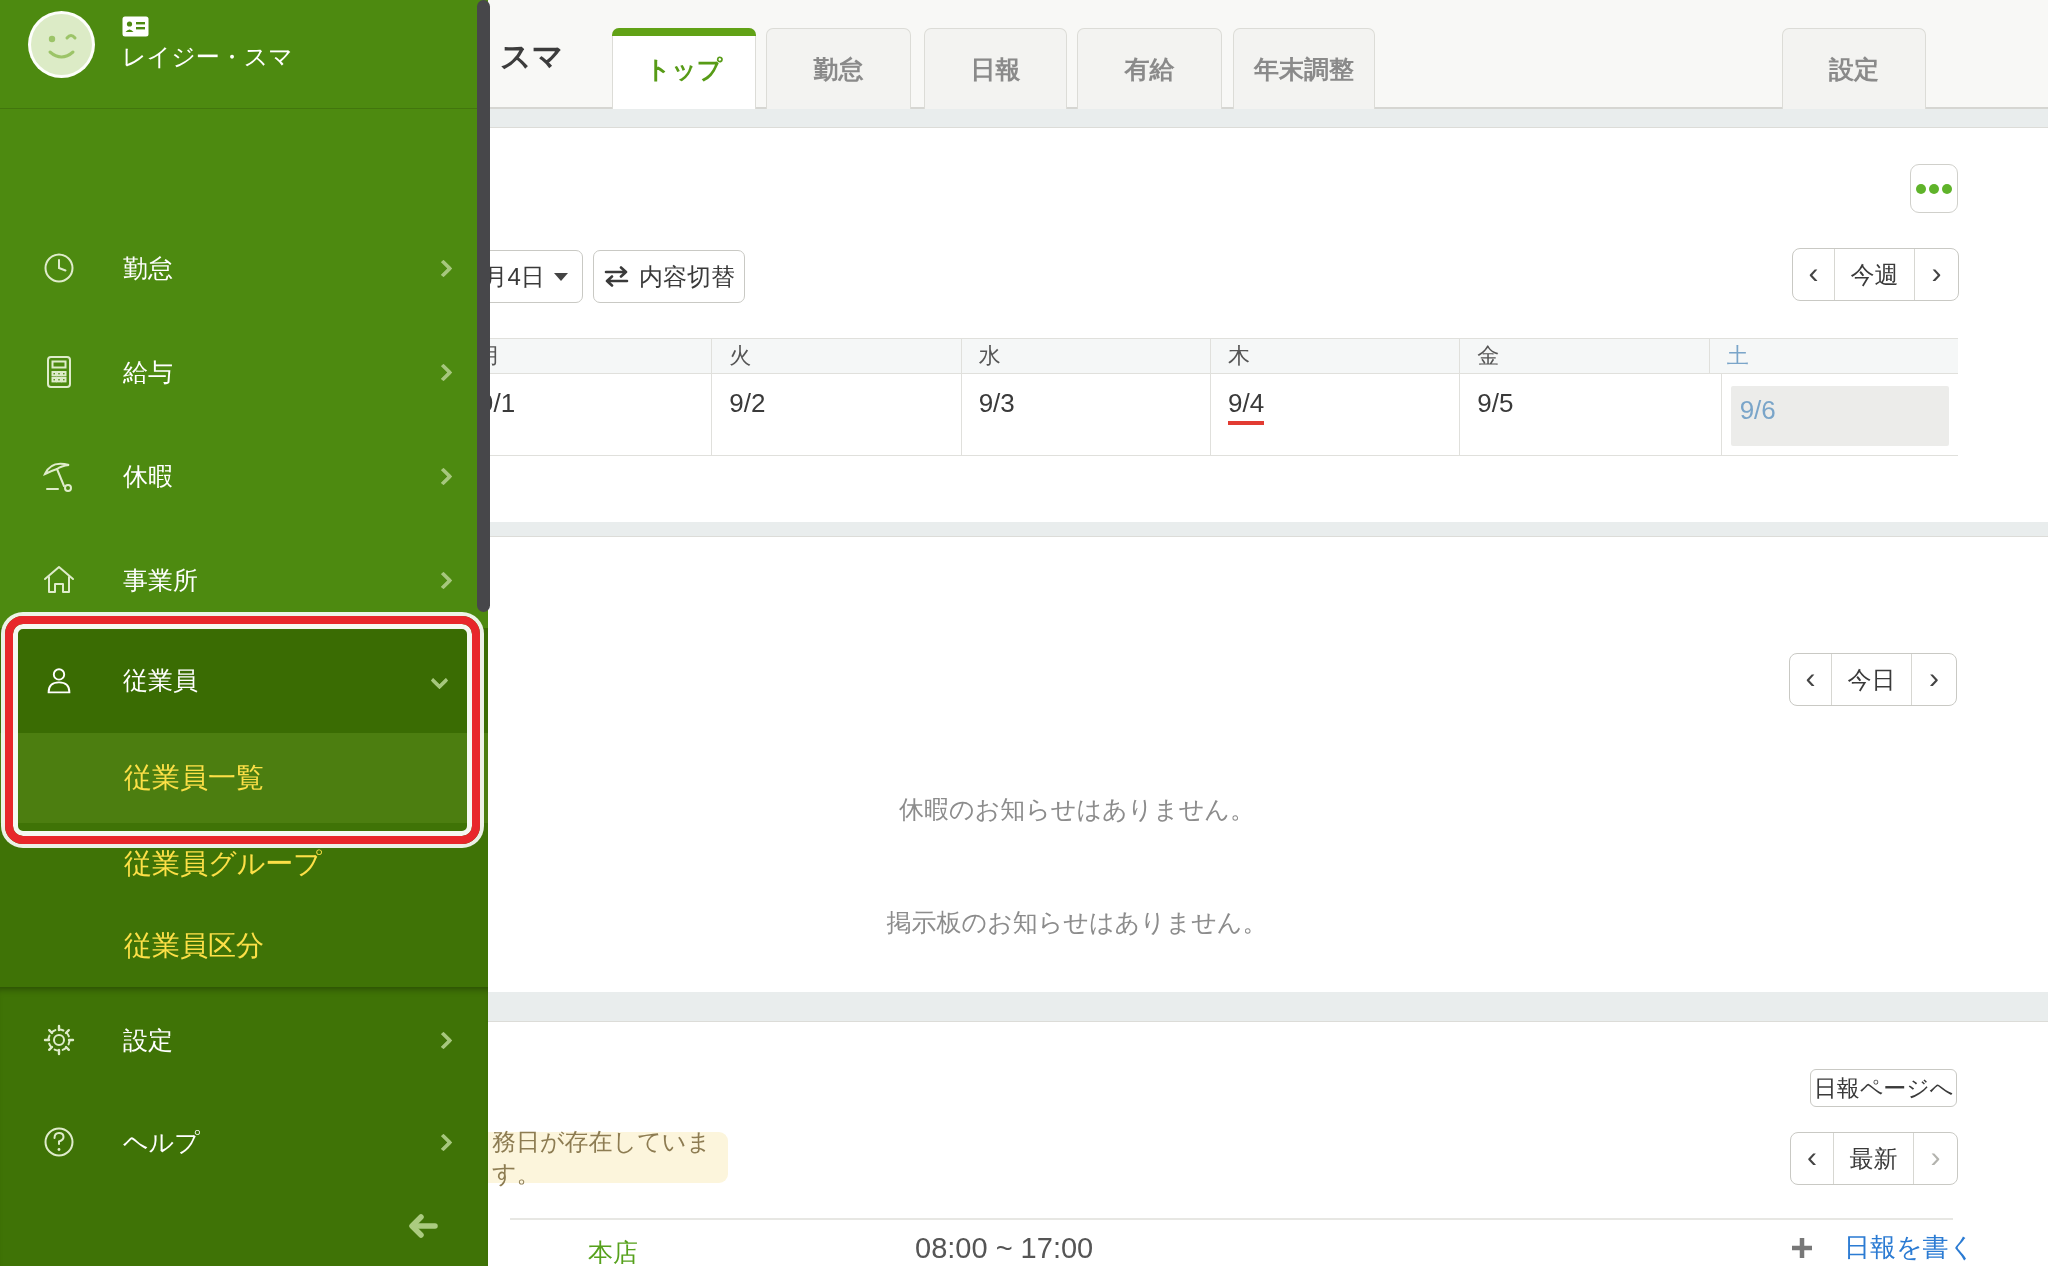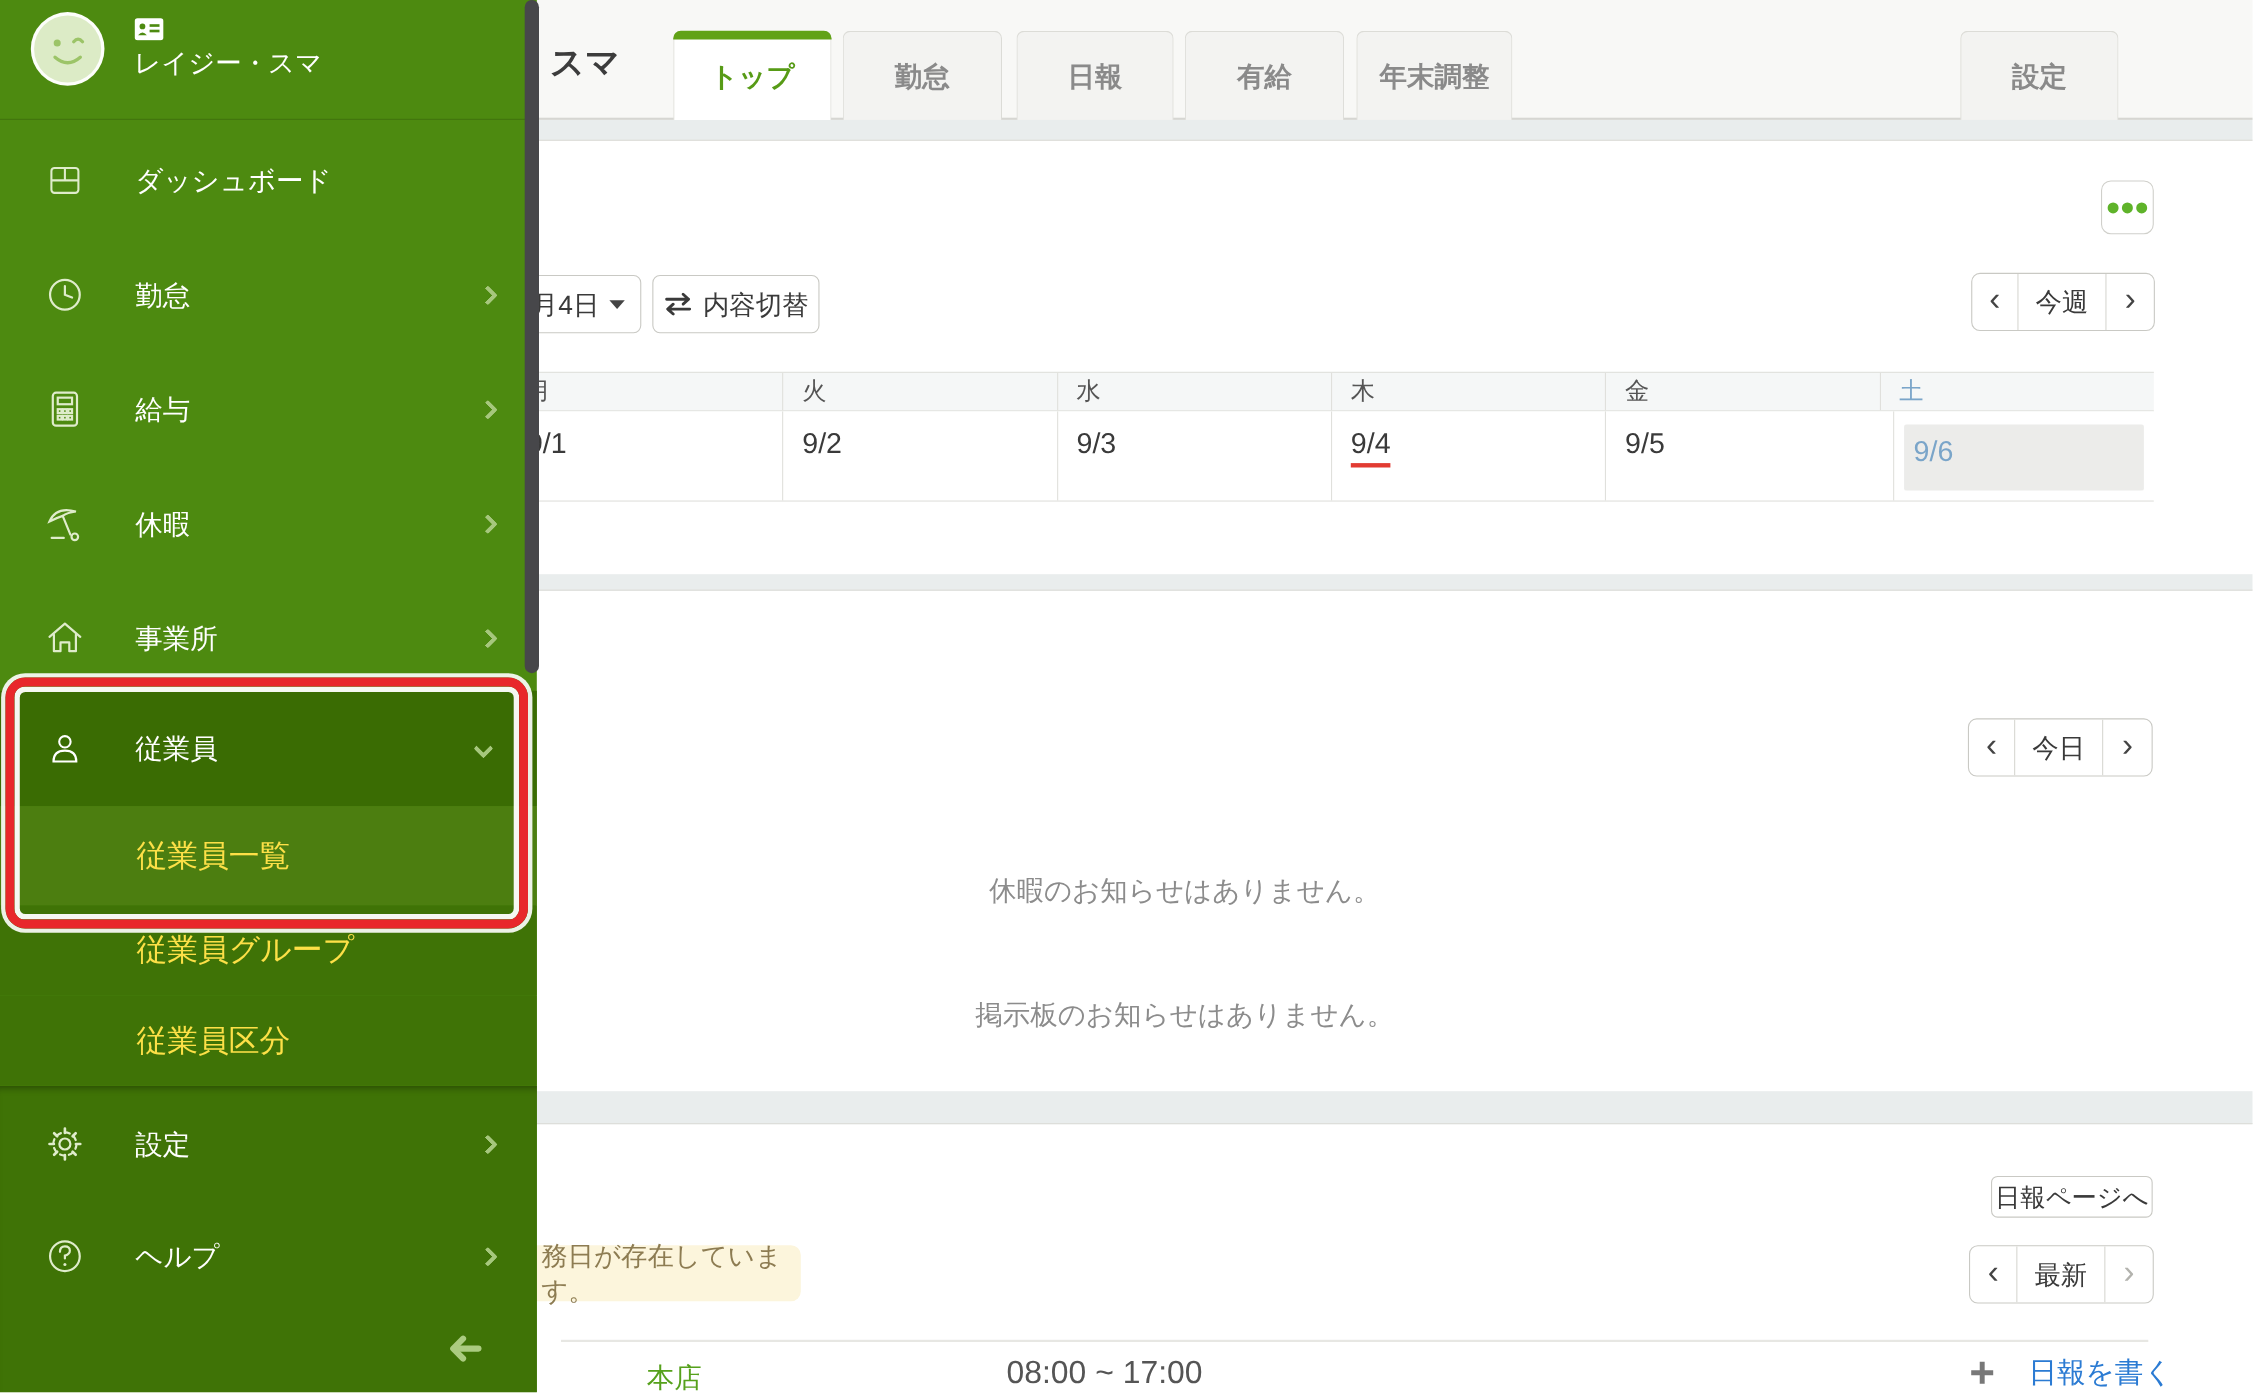--- a/index.html
+++ b/index.html
@@ -253,29 +253,20 @@
           <rect x="0.5" y="0.5" width="26" height="20" rx="2.5" fill="#fff"></rect>
           <circle cx="7.5" cy="8" r="2.6" fill="#4d8a10"></circle>
           <path d="M3.5 16 q4 -5 8 0 z" fill="#4d8a10"></path>
           <rect x="14" y="6" width="9" height="2.4" fill="#4d8a10"></rect>
           <rect x="14" y="11" width="9" height="2.4" fill="#4d8a10"></rect>
         </svg>
       </span>
       <div class="username">レイジー・スマ</div>
     </div>
 
-    <div class="item" style="top:112px;">
-      <span class="ic">
-        <svg width="34" height="34" viewBox="0 0 36 36" fill="none" stroke="#dfeccb" stroke-width="2">
-          <rect x="5" y="6" width="26" height="24" rx="3"></rect>
-          <path d="M18 6 V18 M5 18 H31"></path>
-        </svg>
-      </span>
-      <span class="lb">ダッシュボード</span>
-    </div>
 
     <div class="item" style="top:216px;">
       <span class="ic">
         <svg width="36" height="36" viewBox="0 0 36 36" fill="none" stroke="#dfeccb" stroke-width="2" stroke-linecap="round">
           <circle cx="18" cy="18" r="13.5"></circle>
           <path d="M18 10 V18 L24.5 20.5"></path>
         </svg>
       </span>
       <span class="lb">勤怠</span>
       <span class="chev"></span>

